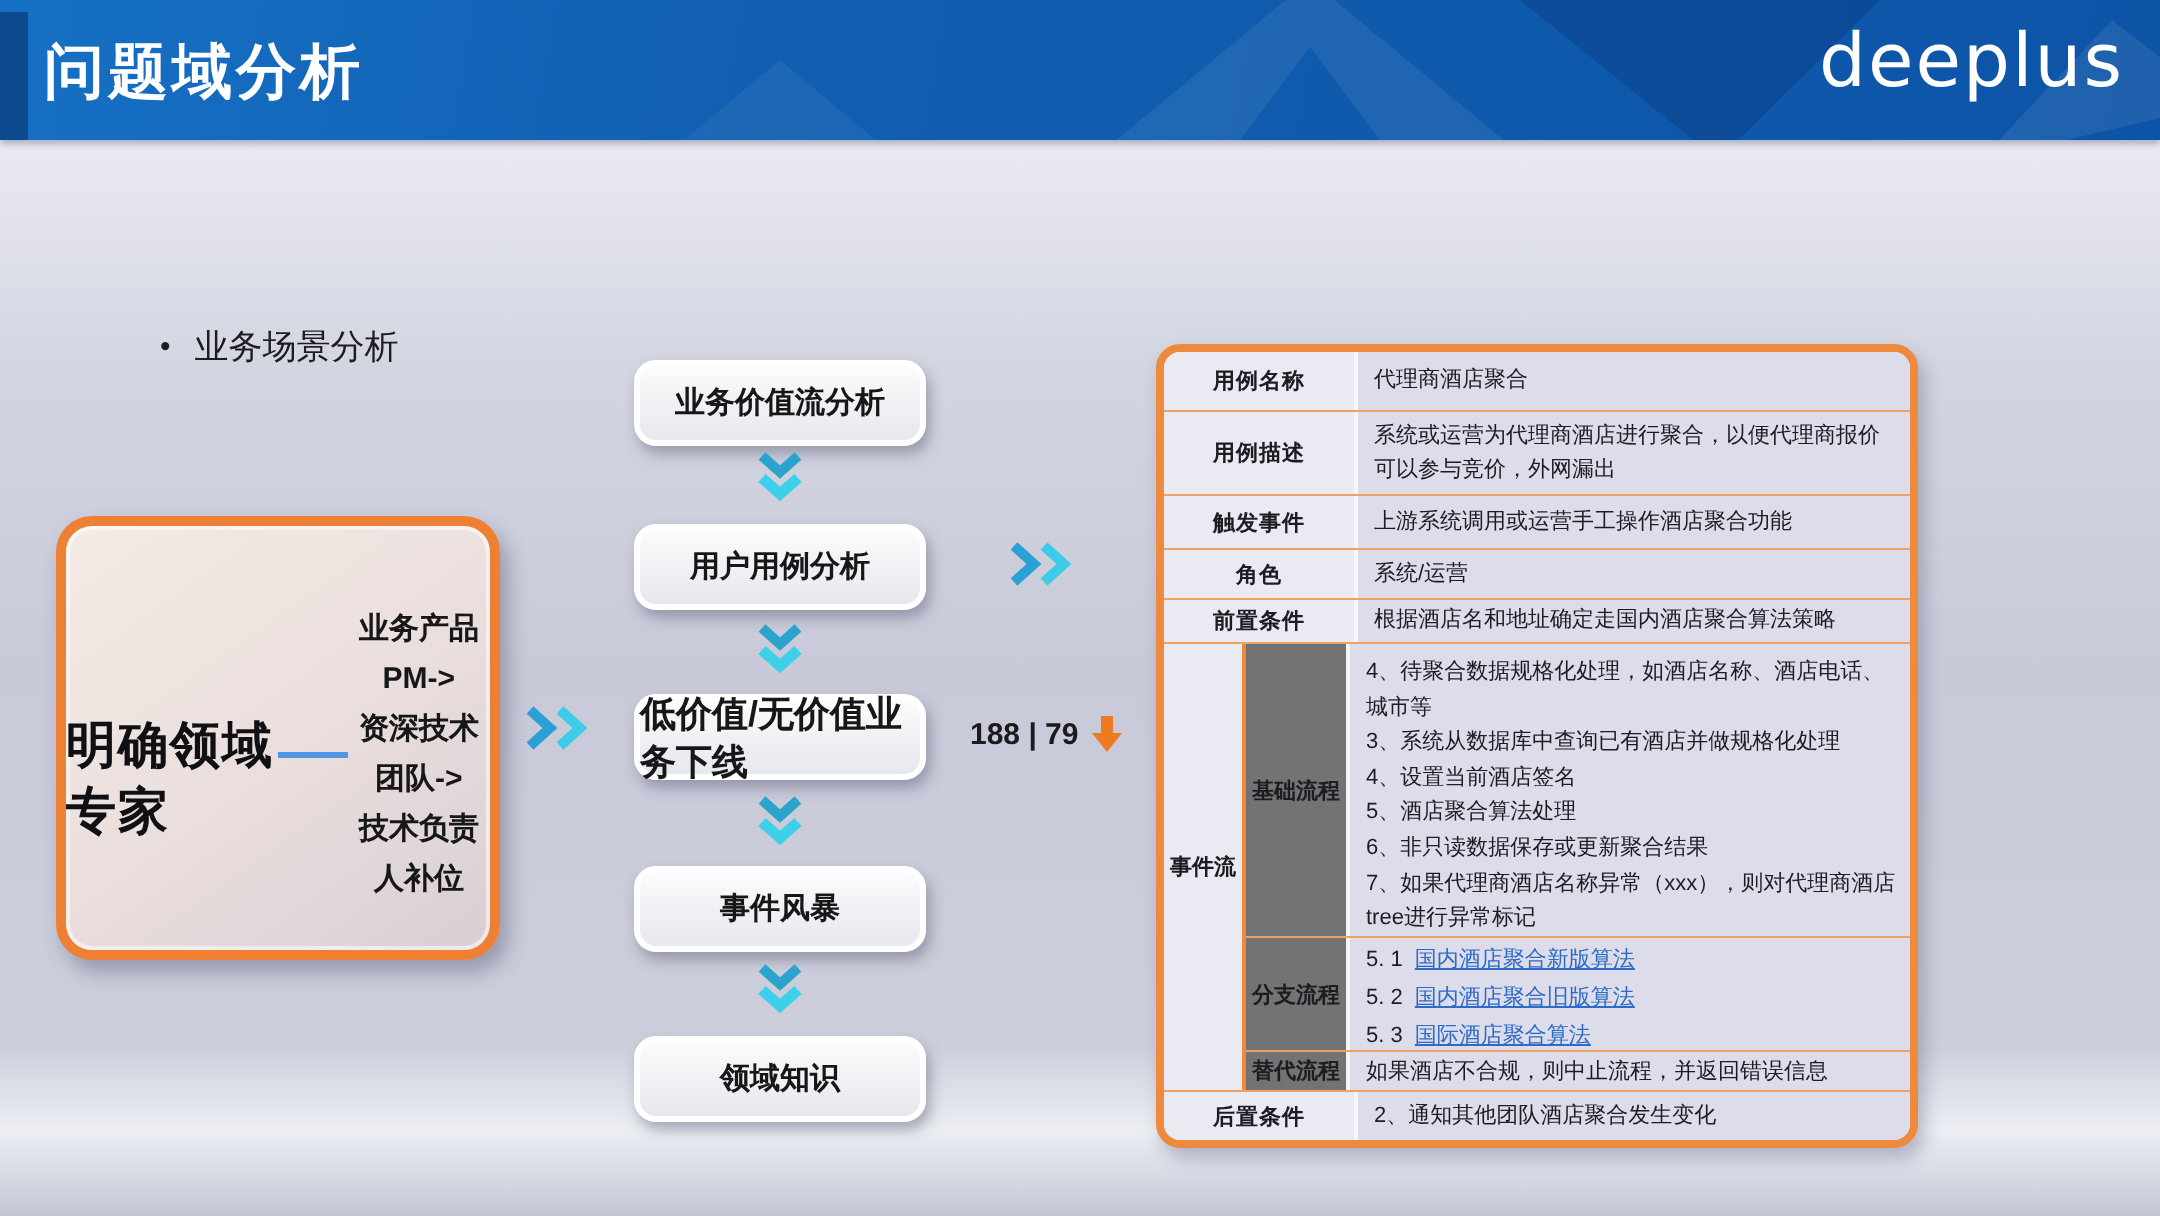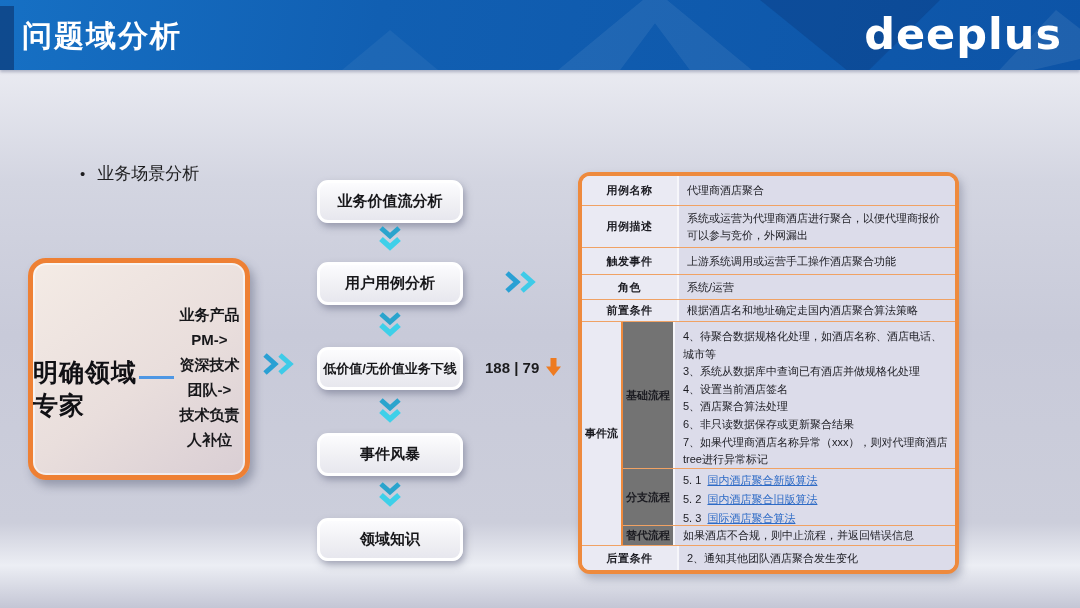--- a/index.html
+++ b/index.html
@@ -25,21 +25,21 @@
   .d4 { left:990px; top:10px; width:120px; height:70px; background:rgba(255,255,255,.08);
         clip-path:polygon(0 100%,55% 0,100% 60%); }
   .d5 { left:330px; top:30px; width:120px; height:50px; background:rgba(255,255,255,.05);
         clip-path:polygon(0 100%,50% 0,100% 100%); }
   .page-title {
     position:absolute; left:22px; top:16px; color:#ffffff;
     font-size:30px; font-weight:700; letter-spacing:2px;
   }
   .logo {
     position:absolute; right:18px; top:9px; color:#ffffff;
-    font-size:43px; font-weight:700; letter-spacing:1px; font-family:"DejaVu Sans",sans-serif;text-align:right;
+    font-size:37px; font-weight:400; letter-spacing:1px; font-family:"DejaVu Sans",sans-serif;text-align:right;
   }
   
   .bullet { position:absolute; left:80px; top:162px; font-size:17px; color:#1d1d1f; display:flex; gap:12px; align-items:center; }
   .bullet .dot { font-size:15px; }
   
   .expert-box {
     position:absolute; left:28px; top:258px; width:222px; height:222px;
     border:5px solid #ee8034; border-radius:18px;
     background:linear-gradient(145deg,#f4ebe5 0%,#e9dedc 55%,#d9ced4 100%);
     box-shadow:4px 6px 10px rgba(85,90,115,.45), inset 0 0 0 2px rgba(255,255,255,.55);
@@ -50,21 +50,21 @@
   .expert-lines { margin-top:16px; text-align:center; font-size:15px; font-weight:600; color:#17171a; line-height:25px; }
   
   .flow-box {
     position:absolute; left:317px; width:146px; height:43px;
     background:linear-gradient(180deg,#fcfcfe 0%,#f0f0f4 55%,#e7e7ee 100%);
     border:3px solid #ffffff; border-radius:11px;
     box-shadow:2px 4px 7px rgba(95,100,125,.5);
     display:flex; align-items:center; justify-content:center;
     font-size:15px; font-weight:600; color:#17171a;
   }
-  .fb1{top:180px} .fb2{top:262px} .fb3{top:347px; font-size:13px} .fb4{top:433px} .fb5{top:518px}
+  .fb1{top:180px} .fb2{top:262px} .fb3{top:347px; font-size:18px} .fb4{top:433px} .fb5{top:518px}
   .chev-down { position:absolute; left:378px; }
   .cd1{top:225px} .cd2{top:311px} .cd3{top:397px} .cd4{top:481px}
   .chev-right { position:absolute; }
   .cr1{left:261px; top:352px} .cr2{left:503px; top:270px}
   
   .metric { position:absolute; left:485px; top:357px; display:flex; align-items:center; gap:6px; }
   .metric .val { font-size:15px; font-weight:700; color:#1b1b1d; }
   
   .uc-table {
     position:absolute; left:578px; top:172px; width:381px; height:402px;

